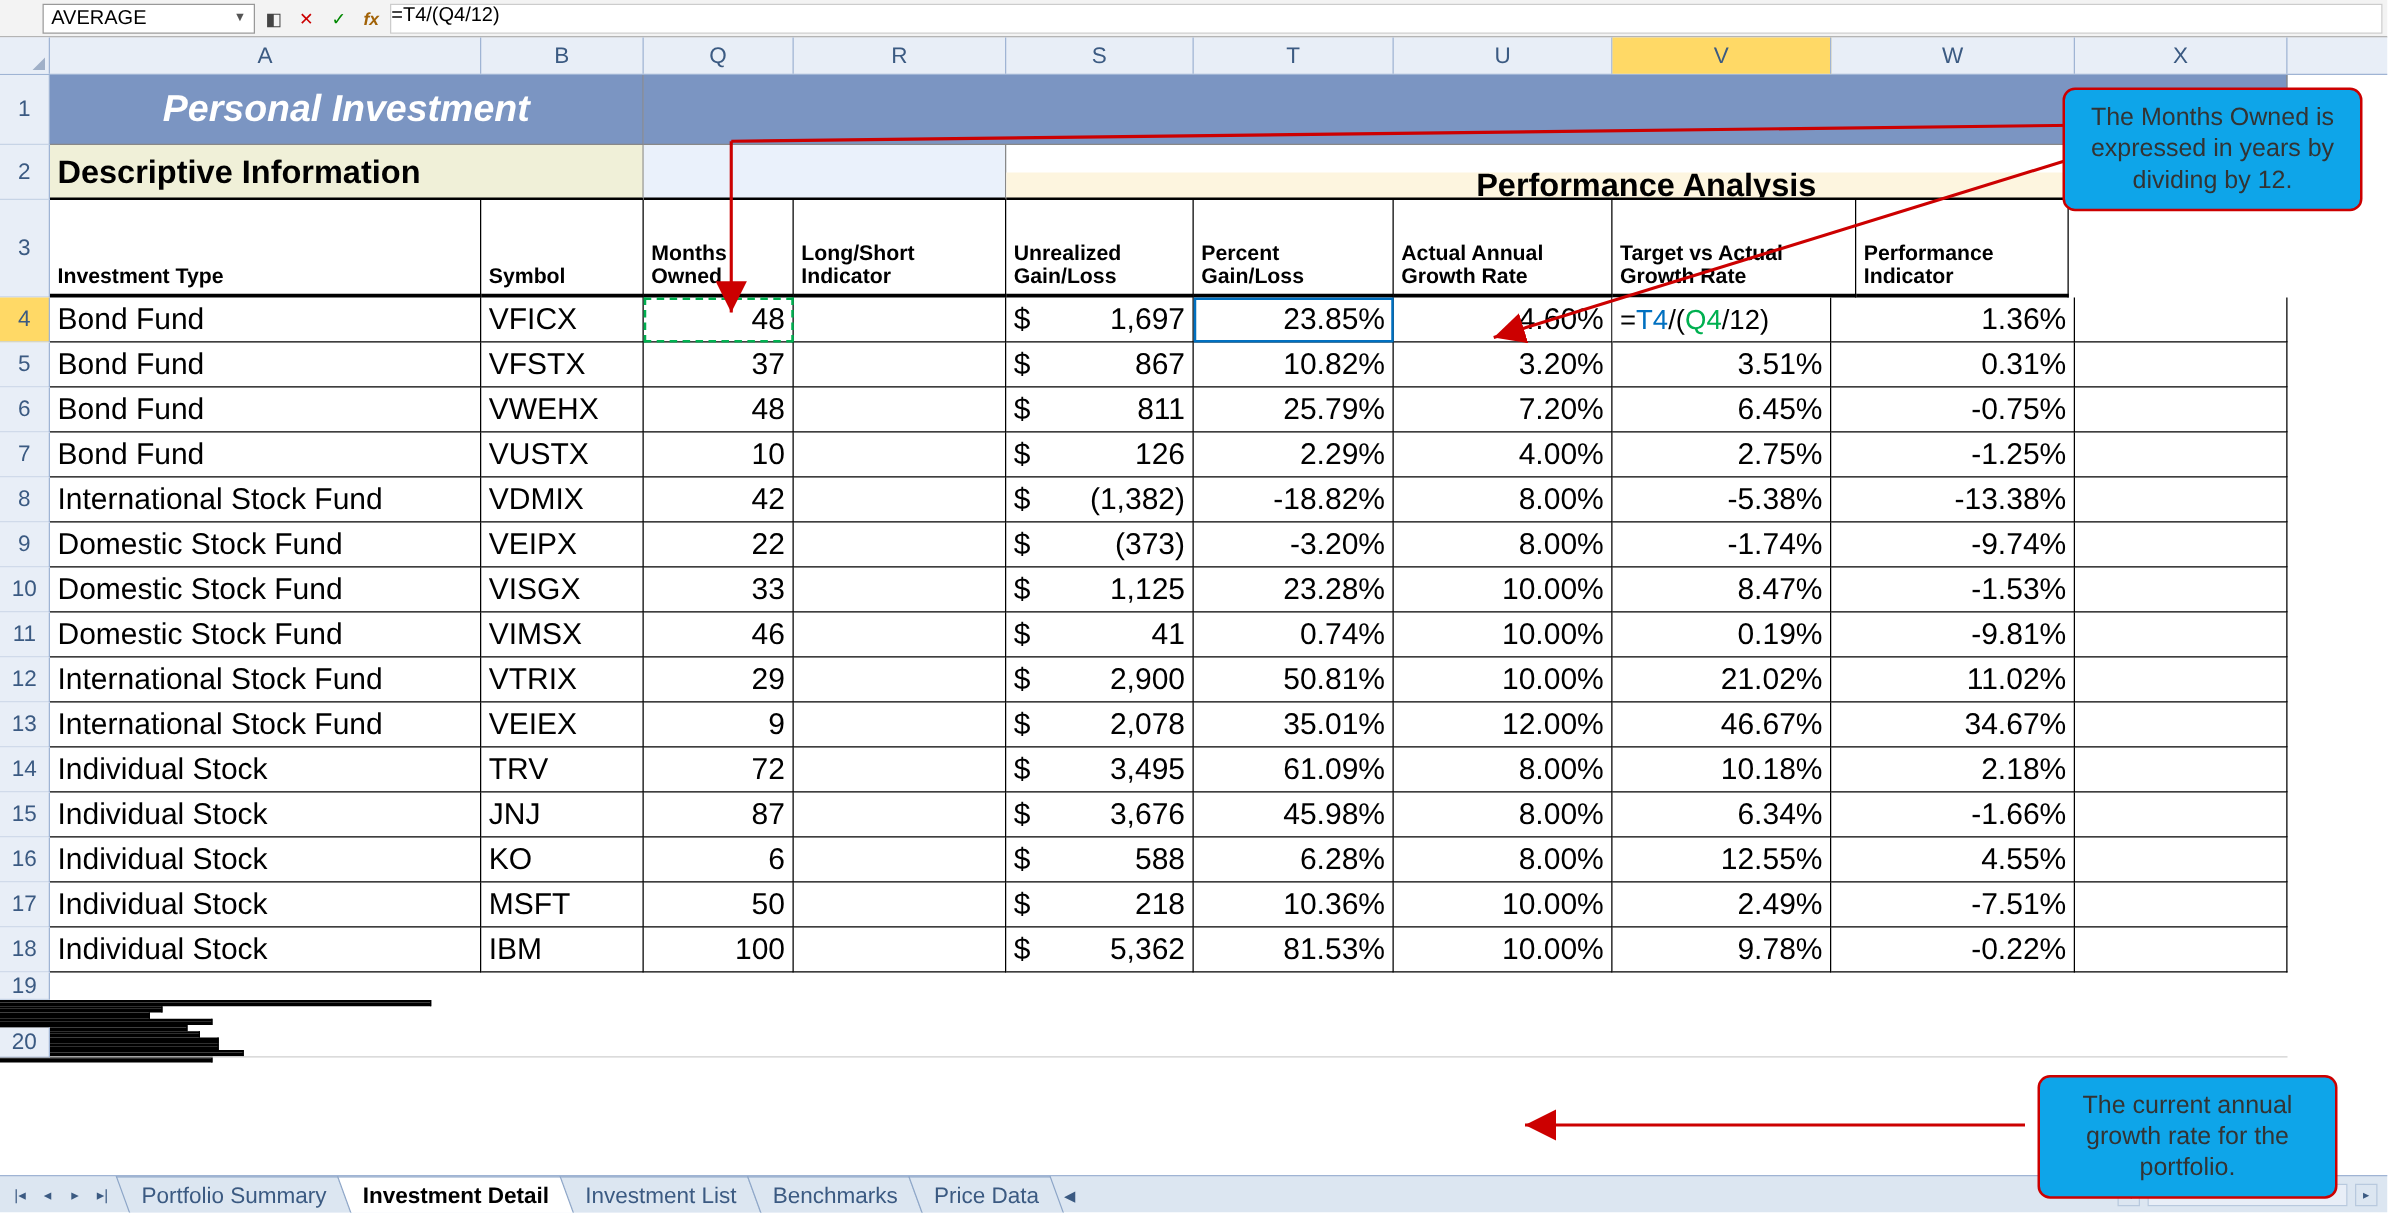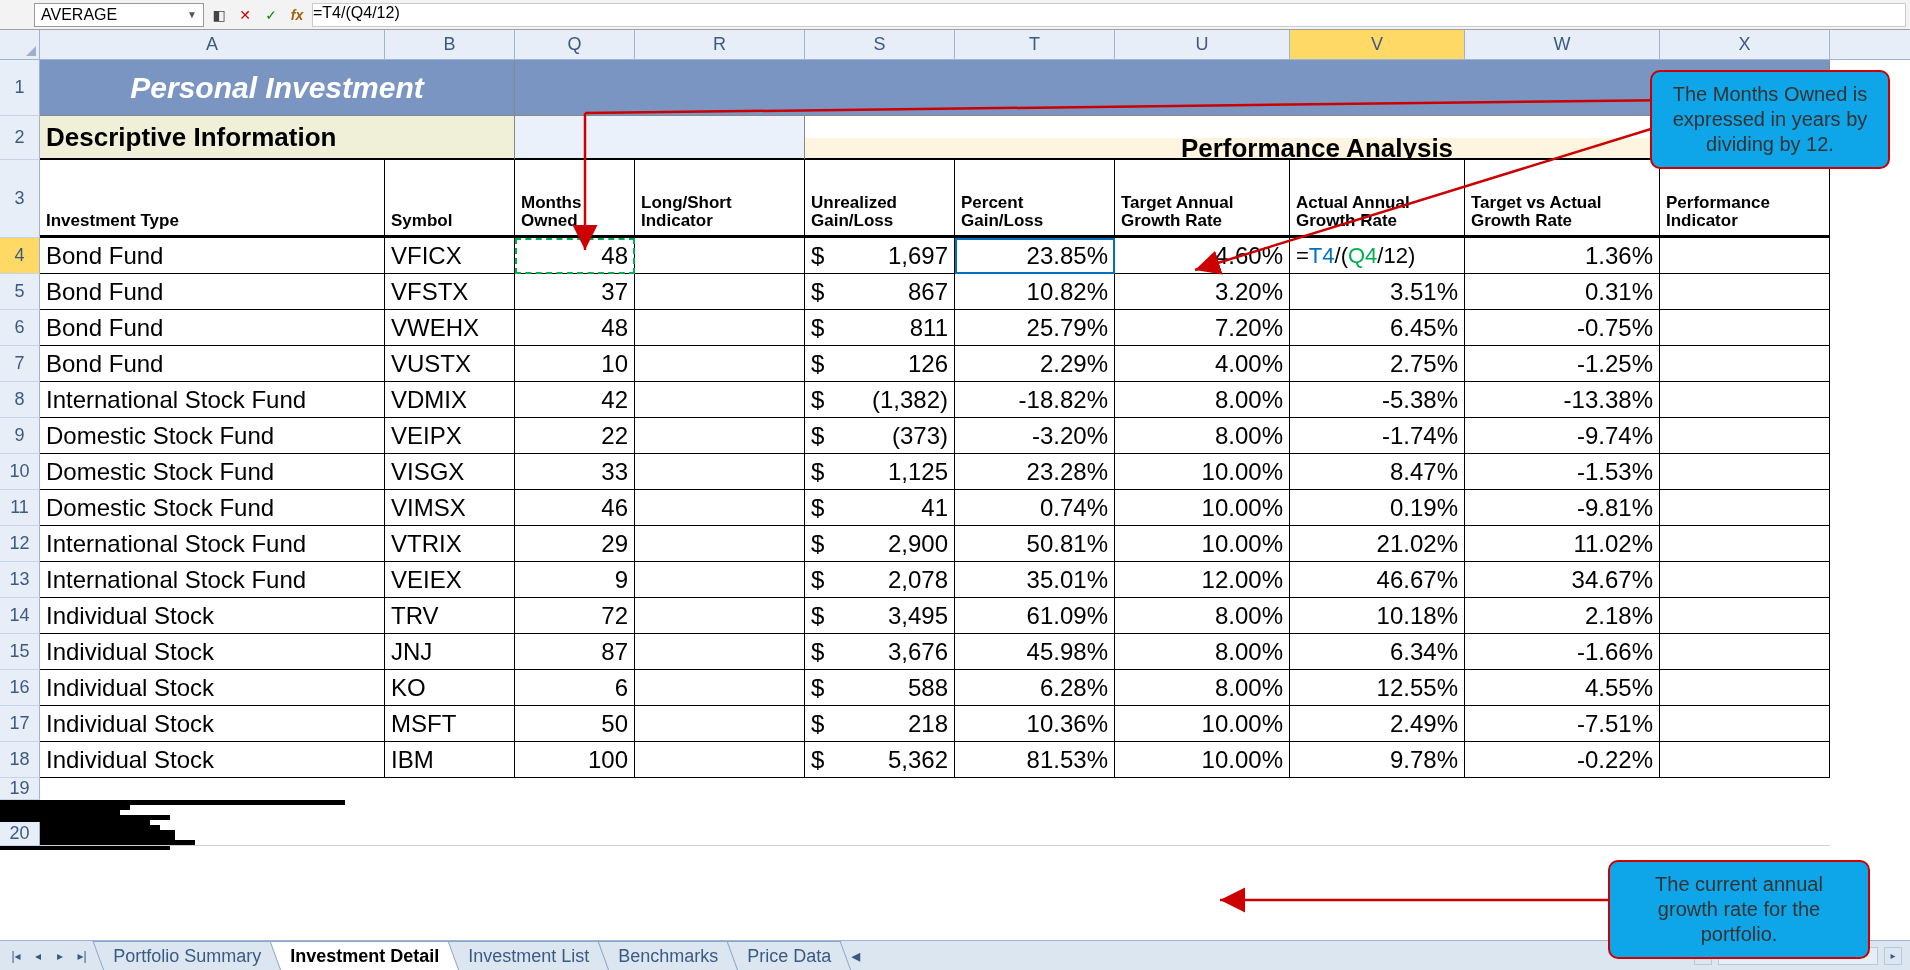--- a/index.html
+++ b/index.html
@@ -117,21 +117,20 @@
   </div>
 
   <div class="row tall">
     <div class="rh">3</div>
     <div class="cell col-hdr cA">Investment Type</div>
     <div class="cell col-hdr cB">Symbol</div>
     <div class="cell col-hdr cQ">Months Owned</div>
     <div class="cell col-hdr cR">Long/Short Indicator</div>
     <div class="cell col-hdr cS">Unrealized Gain/Loss</div>
     <div class="cell col-hdr cT">Percent Gain/Loss</div>
-    <div class="cell col-hdr cU">Target Annual Growth Rate</div>
     <div class="cell col-hdr cV">Actual Annual Growth Rate</div>
     <div class="cell col-hdr cW">Target vs Actual Growth Rate</div>
     <div class="cell col-hdr cX">Performance Indicator</div>
   </div>
 
   <div id="data-rows">
       <div class="row">
     <div class="rh active">4</div>
     <div class="cell cA">Bond Fund</div>
     <div class="cell cB">VFICX</div>
@@ -410,21 +409,21 @@
   </defs>
 
   <line x1="1680" y1="40" x2="585" y2="53" stroke="#c00" stroke-width="2.5"></line>
   <line x1="585" y1="53" x2="585" y2="190" stroke="#c00" stroke-width="2.5" marker-end="url(#ah)"></line>
   <line x1="1680" y1="60" x2="1195" y2="210" stroke="#c00" stroke-width="2.5" marker-end="url(#ah)"></line>
 
   <line x1="1620" y1="840" x2="1220" y2="840" stroke="#c00" stroke-width="2.5" marker-end="url(#ah)"></line>
 </svg>
 
 <div class="callout" style="top:70px; right:20px; width:240px;">The Months Owned is expressed in years by dividing by 12.</div>
-<div class="callout" style="top:860px; right:40px; width:262px;">The current annual growth rate for the portfolio.</div>
+<div class="callout" style="top:860px; right:40px; width:240px;">The current annual growth rate for the portfolio.</div>
 
 <div class="sheet-tabs">
   <div class="nav-btns">
     <div class="nav-btn">|◂</div>
     <div class="nav-btn">◂</div>
     <div class="nav-btn">▸</div>
     <div class="nav-btn">▸|</div>
   </div>
   <div id="tabs-container" style="display:flex;">
       <div class="tab"><span>Portfolio Summary</span></div>

